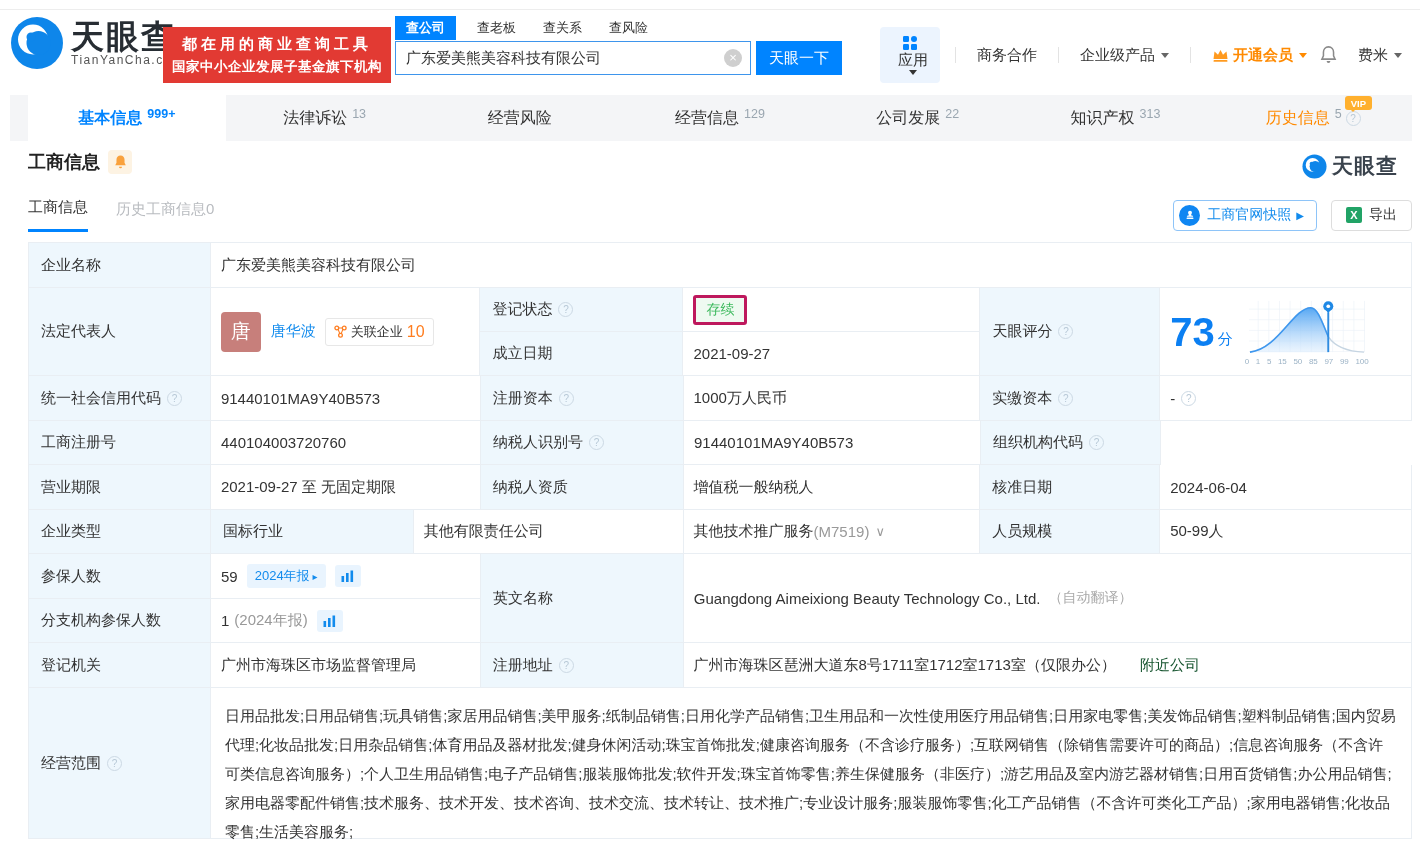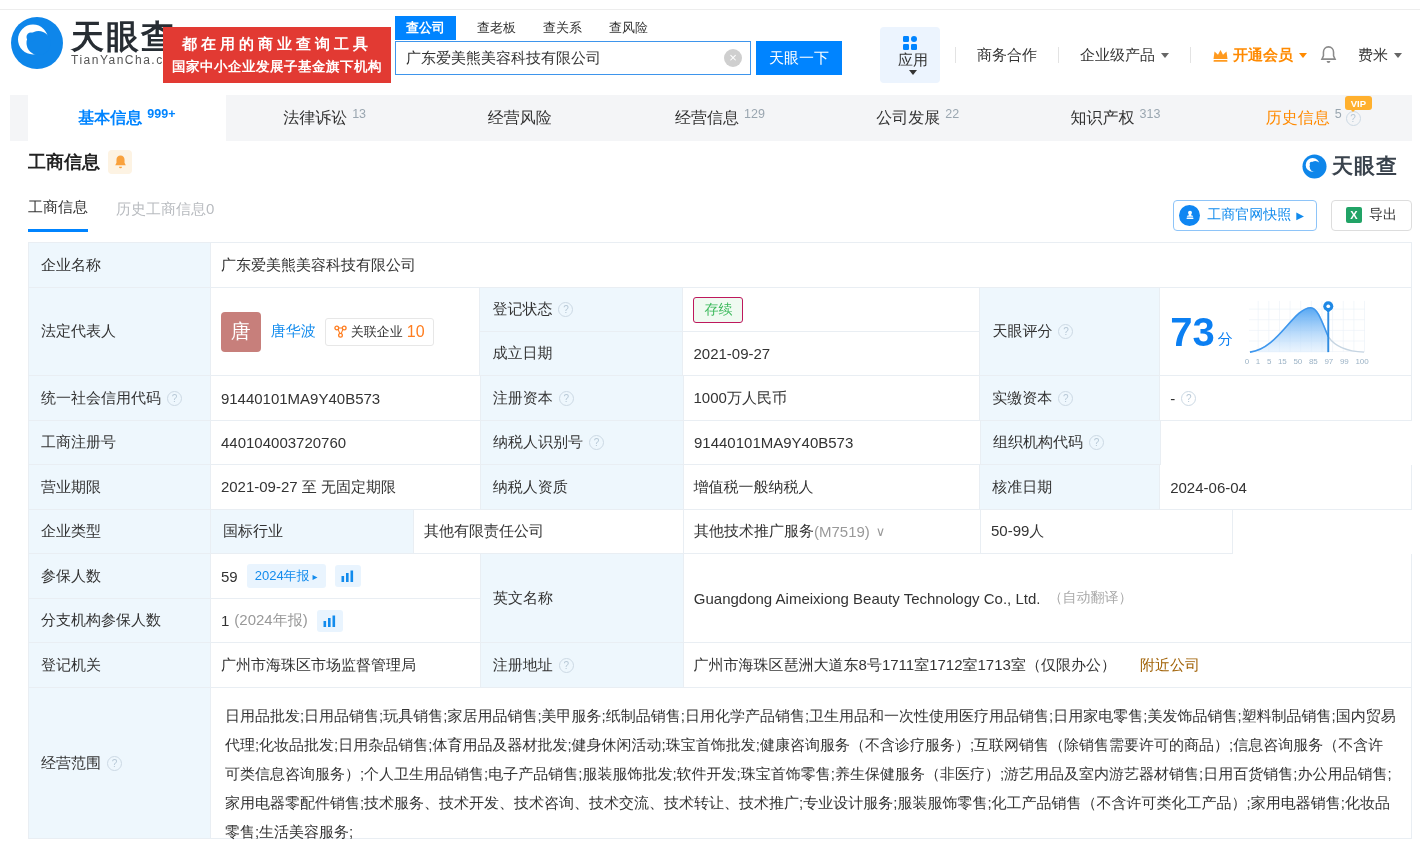--- a/index.html
+++ b/index.html
@@ -84,26 +84,26 @@
   .biztable{position:absolute;left:28px;top:242px;width:1384px;border-top:1px solid #e9eef3;border-left:1px solid #e9eef3;}
   .trow{display:flex;}
   .cell{border-right:1px solid #e9eef3;border-bottom:1px solid #e9eef3;display:flex;align-items:center;padding:0 10px;}
   .lbl{background:#eef7fd;color:#333;padding-left:12px;}
   .w-l1{width:182px}.w-v1{width:270px}.w-l2{width:203px}.w-v2{width:297px}.w-l3{width:180px}.w-v3{width:252px}
   .w-span5{width:1202px}.w-span3{width:729px}
   .h45{height:45px}.h44{height:44px}.h88{height:88px}.h89{height:89px}.h151{height:151px}
   .stack{display:flex;flex-direction:column;}
   .grey{color:#999;}
   .lightgrey{color:#aaa;font-size:14px;margin-left:8px;}
-  .blue-link{color:#a16207;cursor:pointer;}
+  .blue-link{color:#14532d;cursor:pointer;}
 
   .q-icon{width:15px;height:15px;border-radius:50%;border:1px solid #ccd9e4;color:#b7c8d6;font-size:10px;line-height:13px;
           text-align:center;margin-left:6px;display:inline-block;flex:none;cursor:pointer;}
 
-  .status-badge{padding:3px 10px;font-size:14px;color:#3cb95c;background:#effaf1;border:1px solid #be185d;border-radius:3px;}
+  .status-badge{padding:3px 10px;font-size:14px;color:#3cb95c;background:#effaf1;border:3px solid #be185d;border-radius:3px;}
 
   .avatar{width:40px;height:40px;border-radius:4px;background:#c77f7b;color:#fff;font-size:20px;display:flex;
           align-items:center;justify-content:center;flex:none;cursor:pointer;}
   .lr-name{color:#128bed;margin-left:10px;cursor:pointer;}
   .rel-badge{display:flex;align-items:center;border:1px solid #e7e7e7;border-radius:3px;padding:4px 8px;margin-left:9px;cursor:pointer;}
   .rel-badge .rb-label{font-size:13px;color:#333;margin:0 4px;}
   .rel-badge .rb-count{font-size:16px;color:#ff7d1f;}
 
   .score-num{font-size:40px;font-weight:bold;color:#0b7ff2;line-height:1;}
   .score-unit{font-size:15px;color:#0b7ff2;margin:16px 0 0 3px;}
@@ -397,20 +397,21 @@
 
   <div class="trow">
     <div class="cell lbl w-l1 h44">企业类型</div>
     <div class="cell lbl w-l2 h44">国标行业</div>
     <div class="cell w-v1 h44">其他有限责任公司</div>
     <div class="cell w-v2 h44">
       <span>其他技术推广服务</span>
       <span class="grey">(M7519)</span>
       <span class="chev">∨</span>
     </div>
+    <div class="cell lbl w-l3 h44">人员规模</div>
     <div class="cell w-v3 h44">50-99人</div>
   </div>
 
   <div class="trow">
     <div class="stack" style="width:452px;">
       <div class="trow">
         <div class="cell lbl w-l1 h45">参保人数</div>
         <div class="cell w-v1 h45">
           <span>59</span>
           <span class="report-badge">

